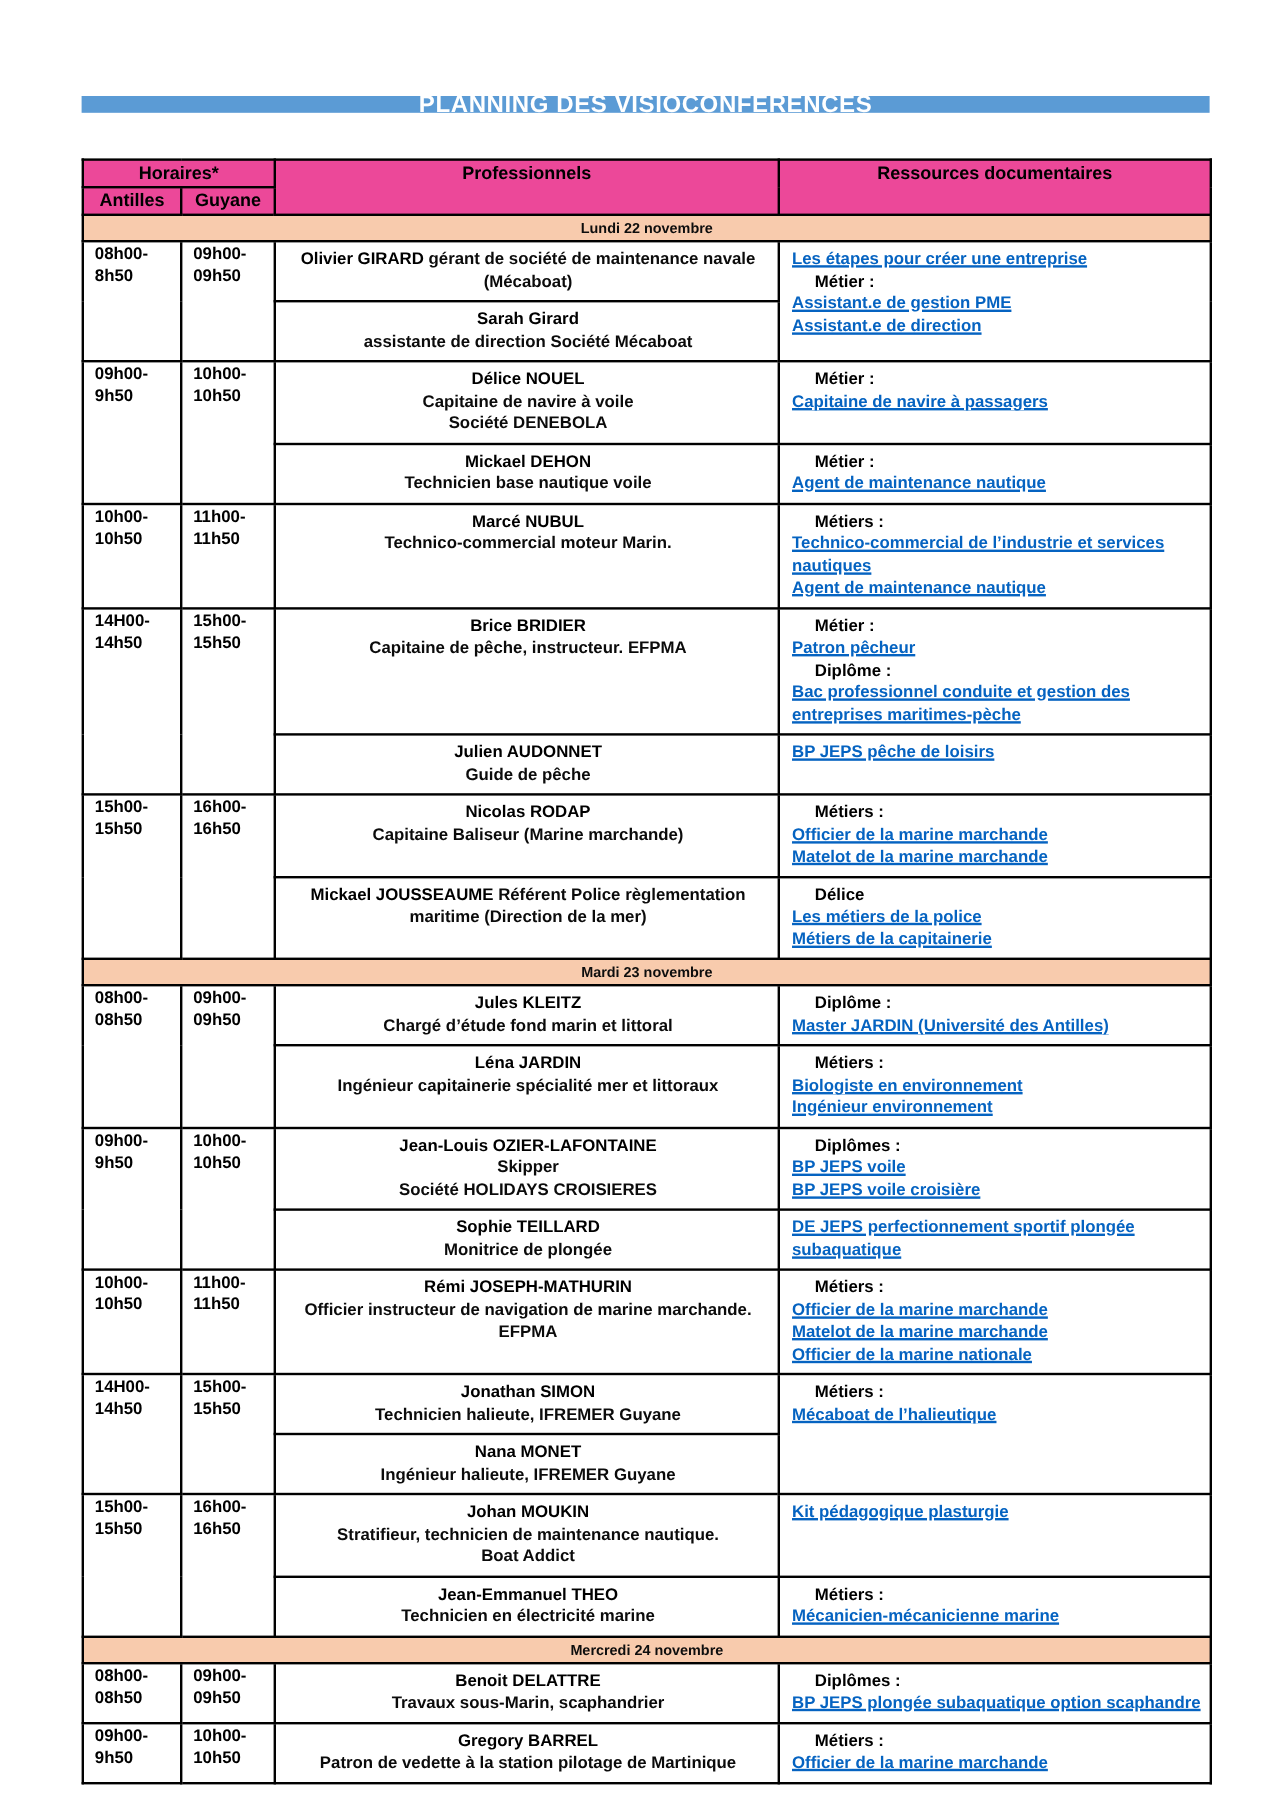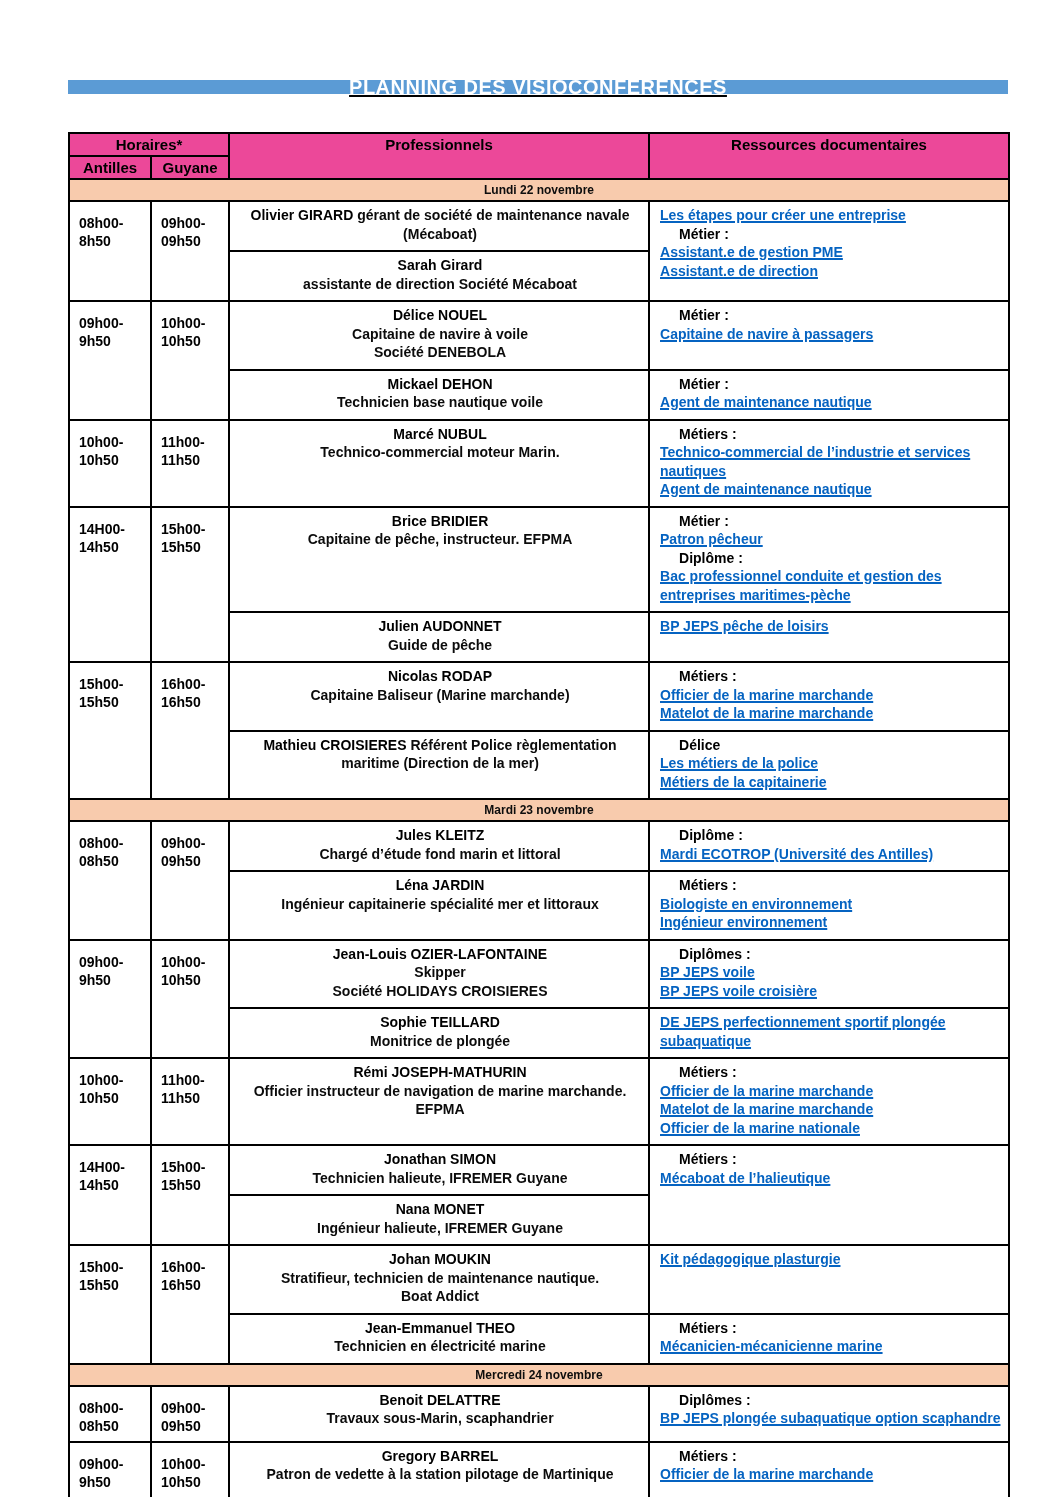--- a/index.html
+++ b/index.html
@@ -15,21 +15,20 @@
     color:#000;
     position:relative;
     overflow:hidden;
   }
   .page{box-sizing:border-box;padding:80px 51px 0 68px;}
   .title-banner{
     background:var(--banner-blue);
     height:14px;
     display:flex;align-items:center;justify-content:center;
     margin-bottom:38px;
-    text-decoration:underline;
   }
   .title-banner span{
     color:#fff;font-size:20px;font-weight:700;letter-spacing:.5px;
   }
   table.planning{
     border-collapse:collapse;
     width:940px;
     table-layout:fixed;
   }
   table.planning th, table.planning td{
@@ -48,21 +47,21 @@
   }
   tr.day-row td{
     background:var(--day-peach);
     text-align:center;
     font-size:12px;font-weight:700;
     padding:3px 2px;
     color:#0d0d0d;
   }
   td.cell-time{
     font-size:14px;font-weight:700;line-height:18px;
-    padding:12px 4px 6px 9px;
+    padding:0 4px 6px 9px;
   }
   td.cell-prof{
     font-size:14px;line-height:18.5px;
     padding:4px 8px 7px 10px;
     text-align:center;
   }
   .p-line{white-space:pre-wrap;}
   .p-name{font-weight:700;}
   .p-desc{font-weight:700;color:#0b0b0b;}
   td.cell-res{
@@ -226,21 +225,21 @@
             <div class="p-line p-desc">Capitaine Baliseur (Marine marchande)</div>
           </td>
           <td class="cell-res">
             <div class="res-label">Métiers :</div>
             <a class="res-link">Officier de la marine marchande</a>
             <a class="res-link">Matelot de la marine marchande</a>
           </td>
         </tr>
         <tr>
           <td class="cell-prof">
-            <div class="p-line"><span class="p-name">Mathieu CROISIERES</span><span class="p-desc"> Référent Police règlementation maritime (Direction de la mer)</span></div>
+            <div class="p-line"><span class="p-name">Mickael JOUSSEAUME</span><span class="p-desc"> Référent Police règlementation maritime (Direction de la mer)</span></div>
           </td>
           <td class="cell-res">
             <div class="res-label">Délice</div>
             <a class="res-link">Les métiers de la police</a>
             <a class="res-link">Métiers de la capitainerie</a>
           </td>
         </tr>
         <tr class="day-row">
           <td colspan="4">Mardi 23 novembre</td>
         </tr>
@@ -252,21 +251,21 @@
           <td class="cell-time" rowspan="2">
             <div>09h00-</div>
             <div>09h50</div>
           </td>
           <td class="cell-prof">
             <div class="p-line"><span class="p-name">Jules KLEITZ</span></div>
             <div class="p-line p-desc">Chargé d’étude fond marin et littoral</div>
           </td>
           <td class="cell-res">
             <div class="res-label">Diplôme :</div>
-            <a class="res-link">Mardi ECOTROP (Université des Antilles)</a>
+            <a class="res-link">Master JARDIN (Université des Antilles)</a>
           </td>
         </tr>
         <tr>
           <td class="cell-prof">
             <div class="p-line"><span class="p-name">Léna JARDIN</span></div>
             <div class="p-line p-desc">Ingénieur capitainerie spécialité mer et littoraux</div>
           </td>
           <td class="cell-res">
             <div class="res-label">Métiers :</div>
             <a class="res-link">Biologiste en environnement</a>

